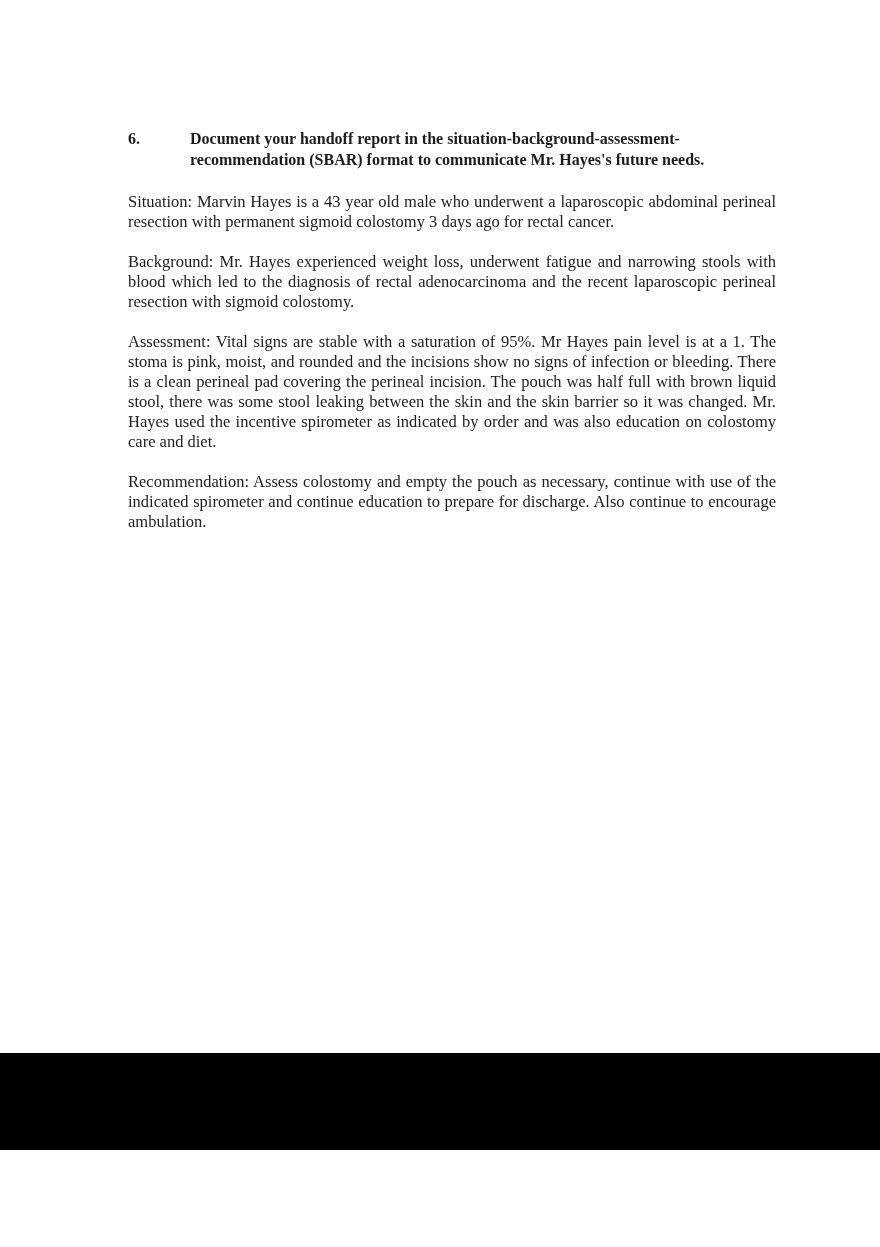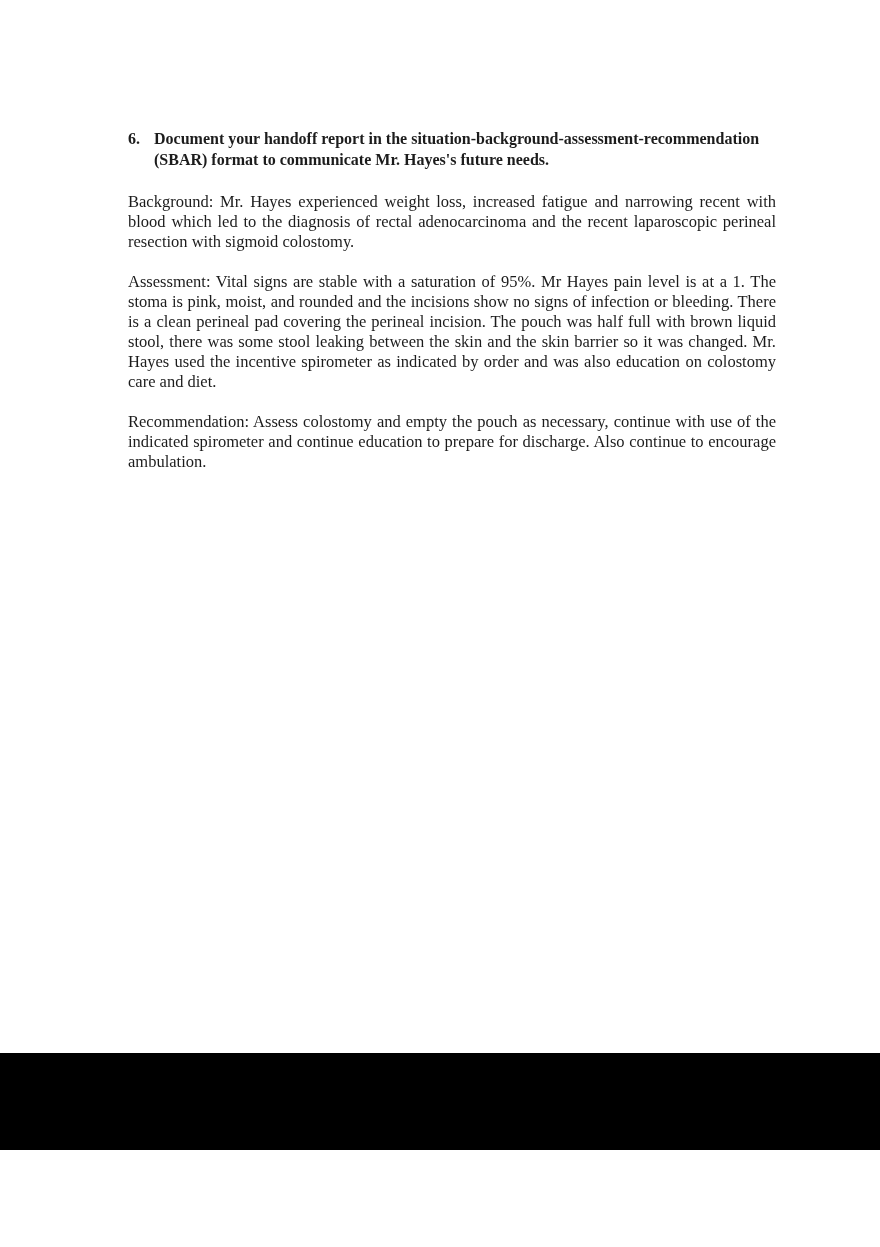--- a/index.html
+++ b/index.html
@@ -32,20 +32,21 @@
     line-height: 21px;
     margin-bottom: 22px;
   }
 
   .heading .num {
     flex: 0 0 26px;
   }
 
   .heading .htext {
     flex: 1;
+    margin-left: 36px;
   }
 
   .para {
     font-size: 16.5px;
     line-height: 20px;
     text-align: justify;
     margin-bottom: 20px;
   }
 
   .bottom-bar {
@@ -61,22 +62,23 @@
 <body>
 
 <div class="page">
   <div class="content">
 
     <div class="heading">
       <span class="num">6.</span>
       <span class="htext">Document your handoff report in the situation-background-assessment-recommendation (SBAR) format to communicate Mr. Hayes's future needs.</span>
     </div>
 
+    <p class="para">Situation: Marvin Hayes is a 43 year old male who underwent a laparoscopic abdominal perineal resection with permanent sigmoid colostomy 3 days ago for rectal cancer.</p>
 
-    <p class="para">Background: Mr. Hayes experienced weight loss, increased fatigue and narrowing recent with blood which led to the diagnosis of rectal adenocarcinoma and the recent laparoscopic perineal resection with sigmoid colostomy.</p>
+    <p class="para">Background: Mr. Hayes experienced weight loss, underwent fatigue and narrowing stools with blood which led to the diagnosis of rectal adenocarcinoma and the recent laparoscopic perineal resection with sigmoid colostomy.</p>
 
     <p class="para">Assessment: Vital signs are stable with a saturation of 95%. Mr Hayes pain level is at a 1. The stoma is pink, moist, and rounded and the incisions show no signs of infection or bleeding. There is a clean perineal pad covering the perineal incision. The pouch was half full with brown liquid stool, there was some stool leaking between the skin and the skin barrier so it was changed. Mr. Hayes used the incentive spirometer as indicated by order and was also education on colostomy care and diet.</p>
 
     <p class="para">Recommendation: Assess colostomy and empty the pouch as necessary, continue with use of the indicated spirometer and continue education to prepare for discharge. Also continue to encourage ambulation.</p>
 
   </div>
 
   <div class="bottom-bar"></div>
 </div>
 

